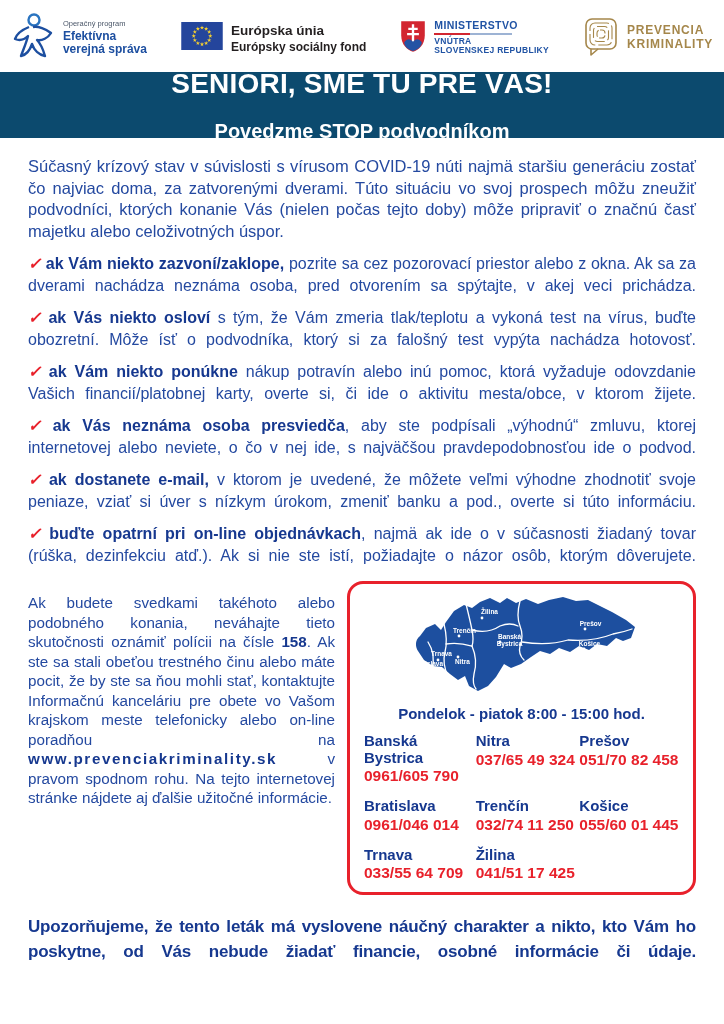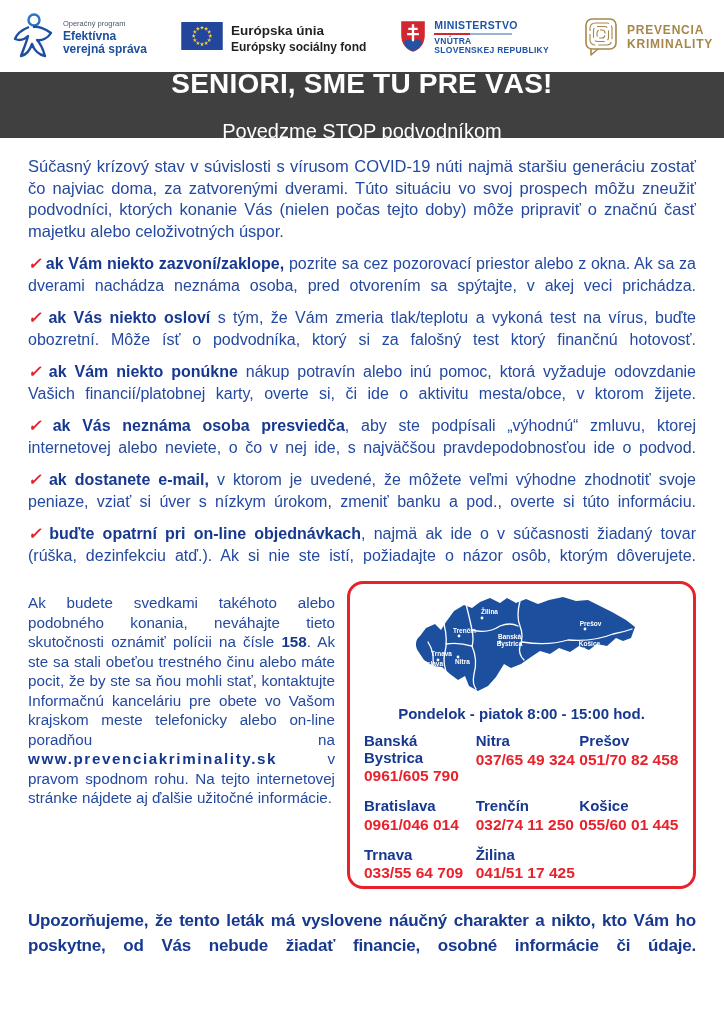--- a/index.html
+++ b/index.html
@@ -15,40 +15,40 @@
   .eu-title{font-size:13.5px;font-weight:bold;color:#231f20;}
   .eu-sub{font-size:12px;font-weight:bold;color:#231f20;margin-top:2px;}
   .min-text{line-height:1.1;}
   .min-line1{font-size:10.5px;font-weight:bold;color:#2053a4;letter-spacing:.4px;}
   .min-rule{height:1.5px;width:78px;margin:1.5px 0 2px 0;
             background:linear-gradient(to right,#d22630 0 46%,#9db3d4 46% 100%);}
   .min-line2{font-size:8.5px;font-weight:bold;color:#2053a4;letter-spacing:.3px;}
   .prev-text{line-height:1.15;font-size:12px;font-weight:bold;color:#a5874b;letter-spacing:.8px;}
 
   
-  .banner{height:66px;background:#404040;color:#fff;text-align:center;
+  .banner{height:66px;background:#0c4a6e;color:#fff;text-align:center;
           display:flex;flex-direction:column;justify-content:center;gap:20px;}
   .banner-title{font-size:28px;font-weight:800;letter-spacing:.2px;}
-  .banner-subtitle{font-size:20px;font-weight:400;}
+  .banner-subtitle{font-size:20px;font-weight:700;}
 
   
   .content{padding:0 28px;color:#2449a0;}
   .intro{margin:18px 0 0 0;font-size:16.5px;line-height:21.5px;text-align:justify;}
   .advice-heading{margin:16px 0 0 0;font-size:16px;font-weight:bold;color:#16388f;}
   .advice-list{margin-top:2px;}
   .bullet{margin:11px 0 0 0;font-size:16px;line-height:21.5px;text-align:justify;text-align-last:justify;}
   .check{color:#e8212b;font-weight:bold;font-style:italic;margin-right:4px;}
   .b{font-weight:bold;color:#16388f;}
 
   
   .bottom-row{display:flex;margin-top:15px;gap:12px;}
   .report{width:307px;margin:12px 0 0 0;font-size:15.2px;line-height:19.5px;text-align:justify;flex:none;}
   .web{letter-spacing:1.6px;}
   .contact-box{flex:1;border:3px solid #e8212b;border-radius:16px;background:#fff;
-               padding:8px 14px 4px 14px;min-height:220px;}
+               padding:8px 14px 10px 14px;min-height:220px;}
   .map-wrap{position:relative;width:228px;height:104px;margin:2px auto 0 auto;}
   .map-label{position:absolute;color:#fff;font-size:6.5px;font-weight:bold;white-space:nowrap;
              transform:translate(-50%,-50%);line-height:1.05;text-align:center;}
   .schedule{margin-top:7px;text-align:center;font-size:15px;font-weight:bold;color:#16388f;}
   .contact-grid{display:grid;grid-template-columns:1.12fr 1.04fr 1fr;row-gap:13px;margin-top:11px;}
   .entry .city{font-size:15px;font-weight:bold;color:#16388f;line-height:1.1;}
   .entry .phone{font-size:15.5px;font-weight:bold;color:#e8212b;margin-top:1px;}
 
   
   .warning{margin:19px 0 0 0;font-size:17px;font-weight:bold;color:#16388f;letter-spacing:-.2px;
@@ -139,21 +139,21 @@
     <div class="banner-subtitle">Povedzme STOP podvodníkom</div>
   </div>
 
   <main class="content">
 
     <p class="intro">Súčasný krízový stav v súvislosti s vírusom COVID-19 núti najmä staršiu generáciu zostať čo najviac doma, za zatvorenými dverami. Túto situáciu vo svoj prospech môžu zneužiť podvodníci, ktorých konanie Vás (nielen počas tejto doby) môže pripraviť o značnú časť majetku alebo celoživotných úspor.</p>
 
 
     <div class="advice-list">
         <p class="bullet"><span class="check">✓</span><span class="b">ak Vám niekto zazvoní/zaklope,</span><span> pozrite sa cez pozorovací priestor alebo z okna. Ak sa za dverami nachádza neznáma osoba, pred otvorením sa spýtajte, v akej veci prichádza.</span></p>
-        <p class="bullet"><span class="check">✓</span><span class="b">ak Vás niekto osloví</span><span> s tým, že Vám zmeria tlak/teplotu a vykoná test na vírus, buďte obozretní. Môže ísť o podvodníka, ktorý si za falošný test ktorý finančnú hotovosť.</span></p>
+        <p class="bullet"><span class="check">✓</span><span class="b">ak Vás niekto osloví</span><span> s tým, že Vám zmeria tlak/teplotu a vykoná test na vírus, buďte obozretní. Môže ísť o podvodníka, ktorý si za falošný test vypýta nachádza hotovosť.</span></p>
         <p class="bullet"><span class="check">✓</span><span class="b">ak Vám niekto ponúkne</span><span> nákup potravín alebo inú pomoc, ktorá vyžaduje odovzdanie Vašich financií/platobnej karty, overte si, či ide o aktivitu mesta/obce, v ktorom žijete.</span></p>
         <p class="bullet"><span class="check">✓</span><span class="b">ak Vás neznáma osoba presviedča</span><span>, aby ste podpísali „výhodnú“ zmluvu, ktorej internetovej alebo neviete, o čo v nej ide, s najväčšou pravdepodobnosťou ide o podvod.</span></p>
         <p class="bullet"><span class="check">✓</span><span class="b">ak dostanete e-mail,</span><span> v ktorom je uvedené, že môžete veľmi výhodne zhodnotiť svoje peniaze, vziať si úver s nízkym úrokom, zmeniť banku a pod., overte si túto informáciu.</span></p>
         <p class="bullet"><span class="check">✓</span><span class="b">buďte opatrní pri on-line objednávkach</span><span>, najmä ak ide o v súčasnosti žiadaný tovar (rúška, dezinfekciu atď.). Ak si nie ste istí, požiadajte o názor osôb, ktorým dôverujete.</span></p>
       </div>
 
     <div class="bottom-row">
 
       <p class="report"><span>Ak budete svedkami takéhoto alebo podobného konania, neváhajte tieto skutočnosti oznámiť polícii na čísle </span><span class="b">158</span><span>. Ak ste sa stali obeťou trestného činu alebo máte pocit, že by ste sa ňou mohli stať, kontaktujte Informačnú kanceláriu pre obete vo Vašom krajskom meste telefonicky alebo on-line poradňou na </span><span class="b web">www.prevenciakriminality.sk</span><span> v pravom spodnom rohu. Na tejto internetovej stránke nájdete aj ďalšie užitočné informácie.</span></p>
 

